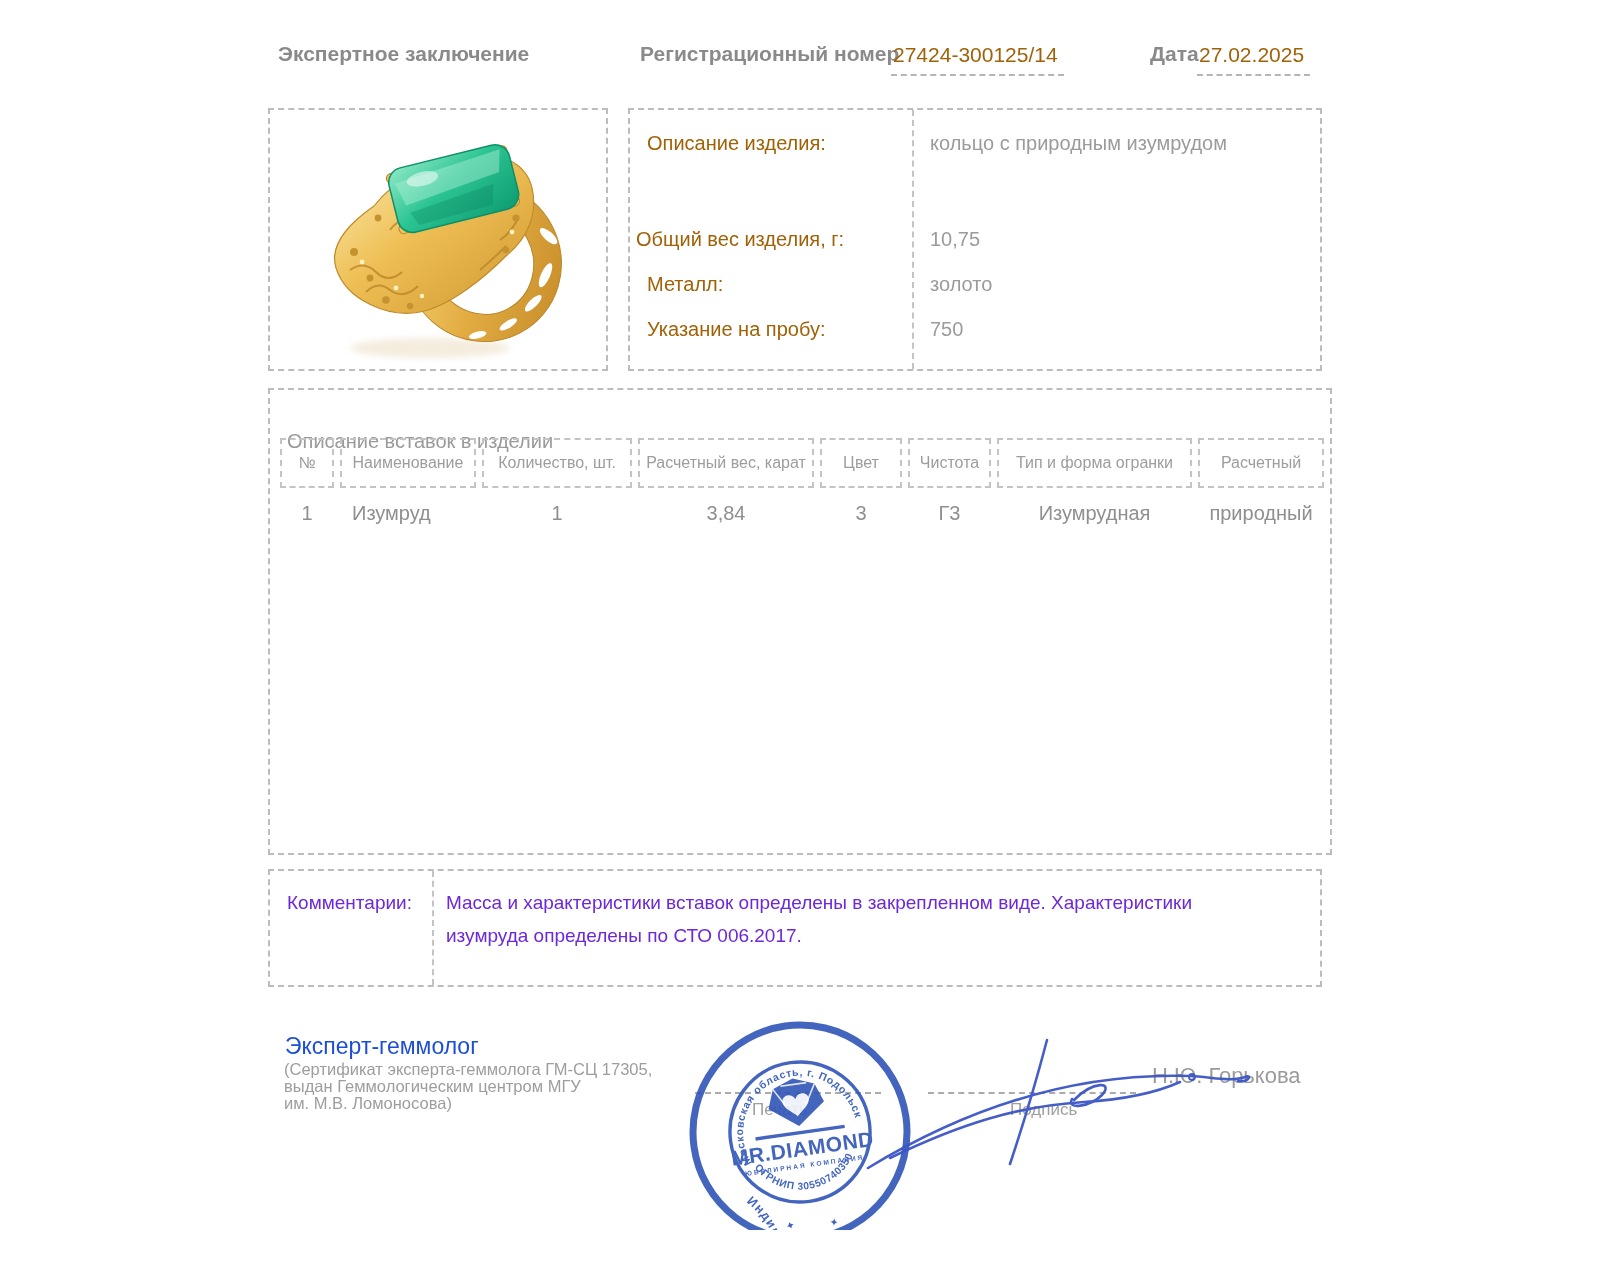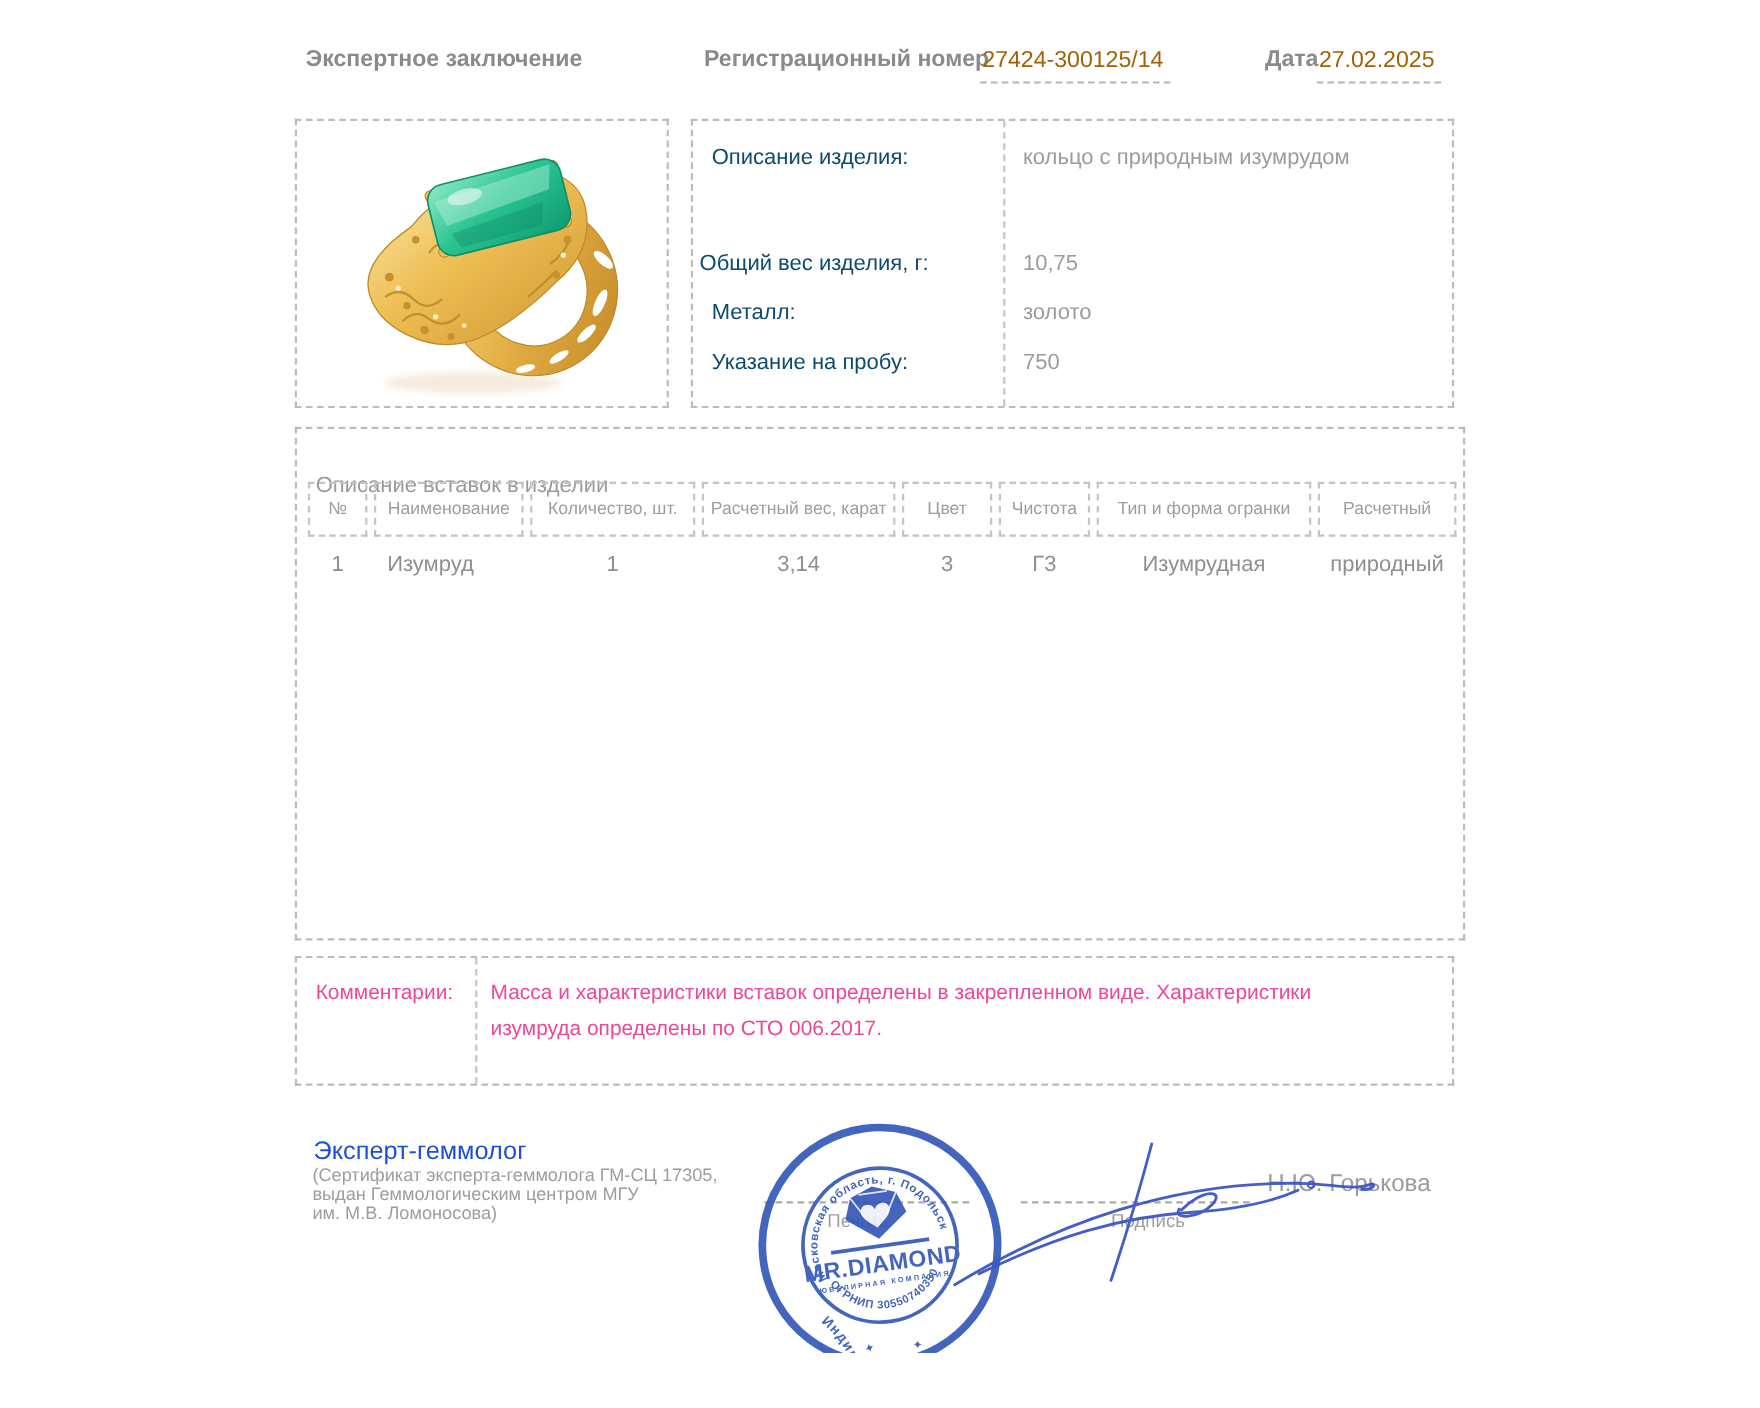--- a/index.html
+++ b/index.html
@@ -3,29 +3,29 @@
 <meta charset="utf-8">
 <style>
   html,body{margin:0;padding:0;background:#ffffff;}
   .page{position:relative;width:1600px;height:1230px;background:#ffffff;overflow:hidden;
         font-family:"Liberation Sans", sans-serif;}
   .abs{position:absolute;}
   .blabel{font-weight:bold;color:#8a8a8a;font-size:21px;}
   .gval{color:#a16207;font-size:21px;}
   .dash-underline{border-bottom:2px dashed #b5b5b5;padding:0 6px 7px 2px;}
   .dbox{border:2px dashed #bcbcbc;box-sizing:border-box;}
-  .desc-label{color:#0c4a6e;font-size:20px;}
+  .desc-label{color:#a16207;font-size:20px;}
   .desc-value{color:#9b9b9b;font-size:20px;}
   .tbl-title{color:#9a9a9a;font-size:20px;margin-top:26px;}
   .th-cell{position:absolute;border:2px dashed #c4c4c4;box-sizing:border-box;height:50px;
            display:flex;align-items:center;justify-content:center;
            color:#9d9d9d;font-size:16px;white-space:nowrap;}
   .td-cell{position:absolute;height:34px;display:flex;align-items:center;justify-content:center;
            color:#8f8f8f;font-size:20px;white-space:nowrap;}
-  .comments-text{color:#ec4899;font-size:19px;line-height:33px;}
+  .comments-text{color:#6d28d9;font-size:19px;line-height:33px;}
   .expert-role{color:#1d4ed8;font-size:23px;}
   .cert-text{color:#9d9d9d;font-size:16.5px;line-height:17.5px;}
   .ph-line{border-top:2px dashed #ababab;height:0;}
   .ph-label{color:#9f9f9f;font-size:17px;}
   .expert-name{color:#9b9b9b;font-size:22px;}
   .stamp-wrap{opacity:0.9;}
   svg text{font-family:"Liberation Sans", sans-serif;}
 </style>
 </head>
 <body>
@@ -136,21 +136,21 @@
     <div class="th-cell" style="left:368px;width:176px;top:48px;">Расчетный вес, карат</div>
     <div class="th-cell" style="left:550px;width:82px;top:48px;">Цвет</div>
     <div class="th-cell" style="left:638px;width:83px;top:48px;">Чистота</div>
     <div class="th-cell" style="left:727px;width:195px;top:48px;">Тип и форма огранки</div>
     <div class="th-cell" style="left:928px;width:126px;top:48px;">Расчетный</div>
 
     <div>
       <div class="td-cell" style="left:10px;width:54px;top:106px;">1</div>
       <div class="td-cell" style="left:70px;width:136px;top:106px;justify-content:flex-start;padding-left:12px;">Изумруд</div>
       <div class="td-cell" style="left:212px;width:150px;top:106px;">1</div>
-      <div class="td-cell" style="left:368px;width:176px;top:106px;">3,14</div>
+      <div class="td-cell" style="left:368px;width:176px;top:106px;">3,84</div>
       <div class="td-cell" style="left:550px;width:82px;top:106px;">3</div>
       <div class="td-cell" style="left:638px;width:83px;top:106px;">Г3</div>
       <div class="td-cell" style="left:727px;width:195px;top:106px;">Изумрудная</div>
       <div class="td-cell" style="left:928px;width:126px;top:106px;">природный</div>
     </div>
   </div>
 
   <div class="abs dbox" style="left:268px;top:869px;width:1054px;height:118px;">
     <div class="abs" style="left:162px;top:0;height:114px;border-left:2px dashed #c4c4c4;"></div>
     <div class="abs comments-text" style="left:17px;top:15px;">Комментарии:</div>

